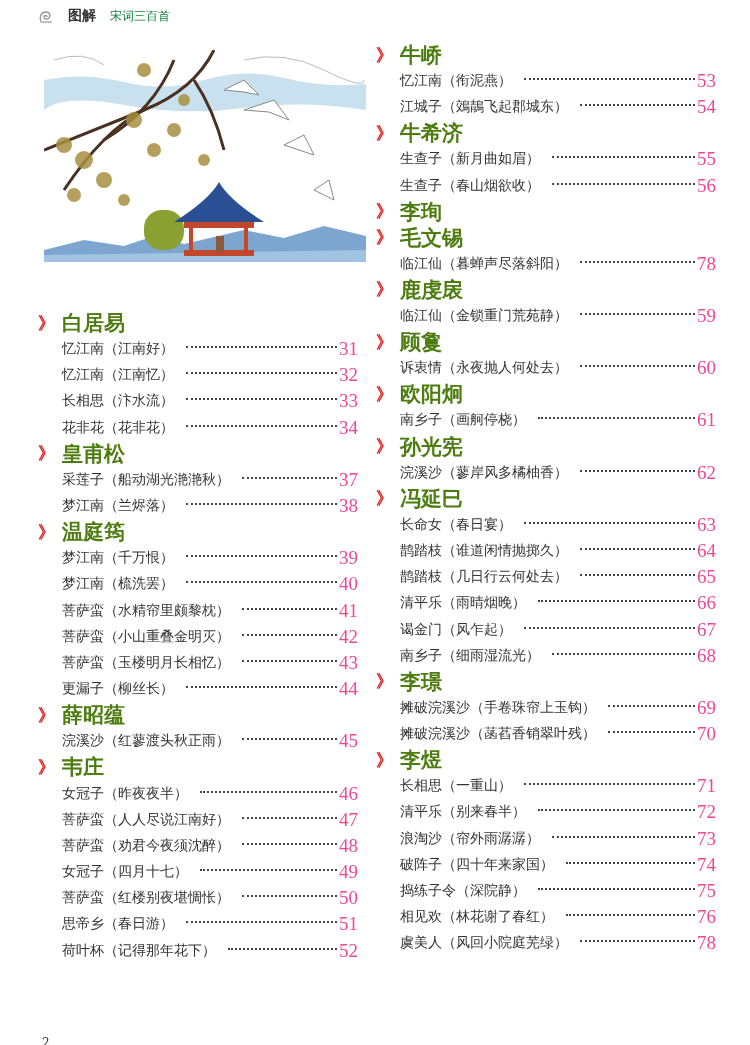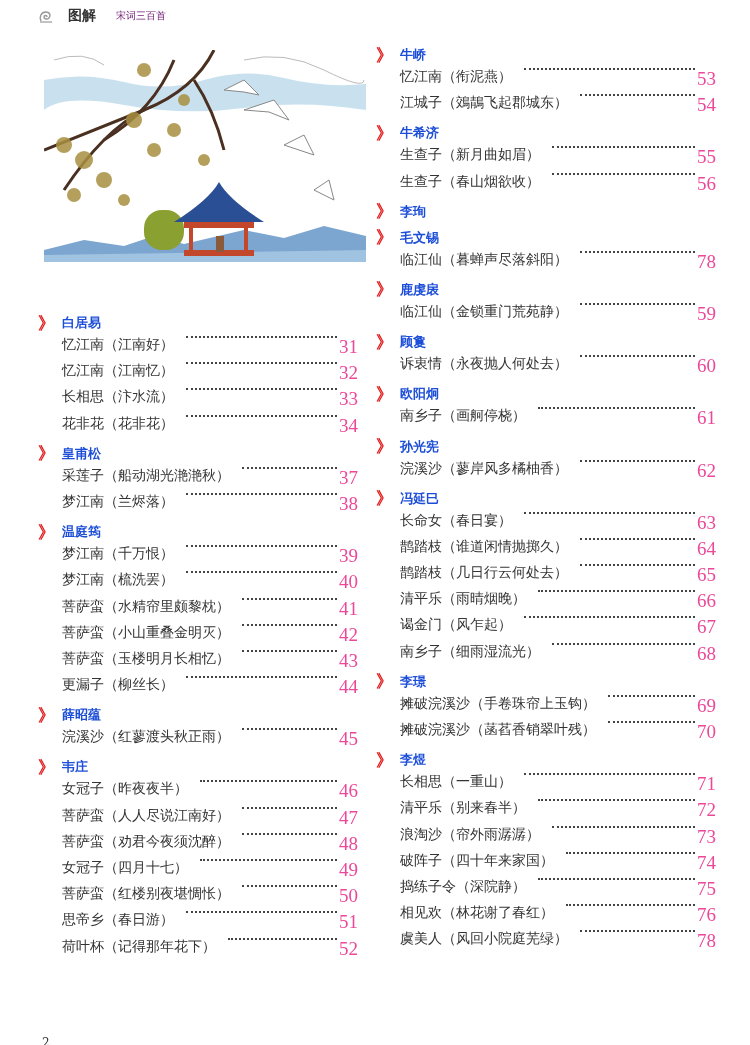--- a/index.html
+++ b/index.html
@@ -1,29 +1,29 @@
 <!DOCTYPE html>
 <html><head>
 <meta charset="utf-8">
 <style>
   html, body { margin:0; padding:0; background:#ffffff; }
   body { width:750px; height:1045px; position:relative; overflow:hidden;
          font-family: "DejaVu Serif", "Liberation Serif", serif; color:#2a2a2a; }
   .header { position:absolute; left:38px; top:6px; height:20px; display:flex; align-items:center; gap:14px; }
   .header .logo { width:16px; height:16px; }
   .header .book { font-family:"DejaVu Sans","Liberation Sans",sans-serif; font-size:14px; font-weight:bold; color:#333; }
-  .header .title { font-size:10px; color:#701a75; margin-left:6px; }
+  .header .title { font-size:12px; color:#15803d; }
   .illus { position:absolute; left:44px; top:50px; width:322px; height:212px; overflow:hidden; }
   .col { position:absolute; }
   .col.left { left:38px; top:310px; width:320px; }
   .col.right { left:376px; top:42px; width:340px; }
   .author { display:flex; align-items:center; height:26px; margin-top:0; }
   .author .chev { color:#e02020; font-size:17px; font-weight:bold; width:24px; font-family:"DejaVu Sans",sans-serif; letter-spacing:-4px; }
-  .author .name { font-family:"DejaVu Sans","Liberation Sans",sans-serif; font-weight:bold; font-size:13px; color:#1d4ed8; }
-  .entry { display:flex; align-items:flex-start; height:26.2px; padding-left:24px; font-size:14px; }
+  .author .name { font-family:"DejaVu Sans","Liberation Sans",sans-serif; font-weight:bold; font-size:21px; color:#4d7c0f; }
+  .entry { display:flex; align-items:center; height:26.2px; padding-left:24px; font-size:14px; }
   .entry .t { white-space:nowrap; color:#333; }
   .entry .dots { flex:1; border-bottom:2px dotted #444; margin:0 2px 4px 12px; height:0; }
   .entry .p { font-family:"Liberation Serif","DejaVu Serif",serif; font-size:19px; color:#ec4899; }
   .pagenum { position:absolute; left:42px; top:1036px; font-size:12px; color:#333; }
 </style>
 </head>
 <body>
 
 <div class="header">
   <svg class="logo" viewBox="0 0 16 16">

